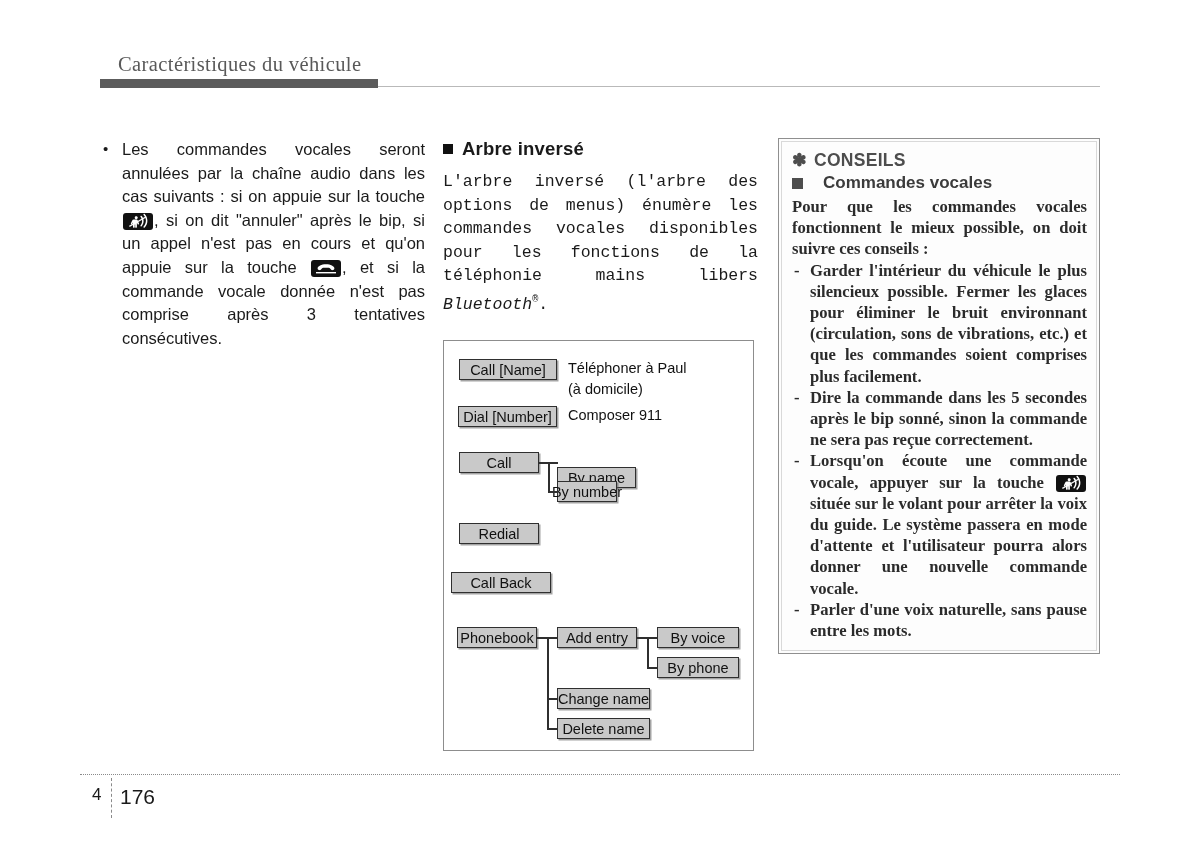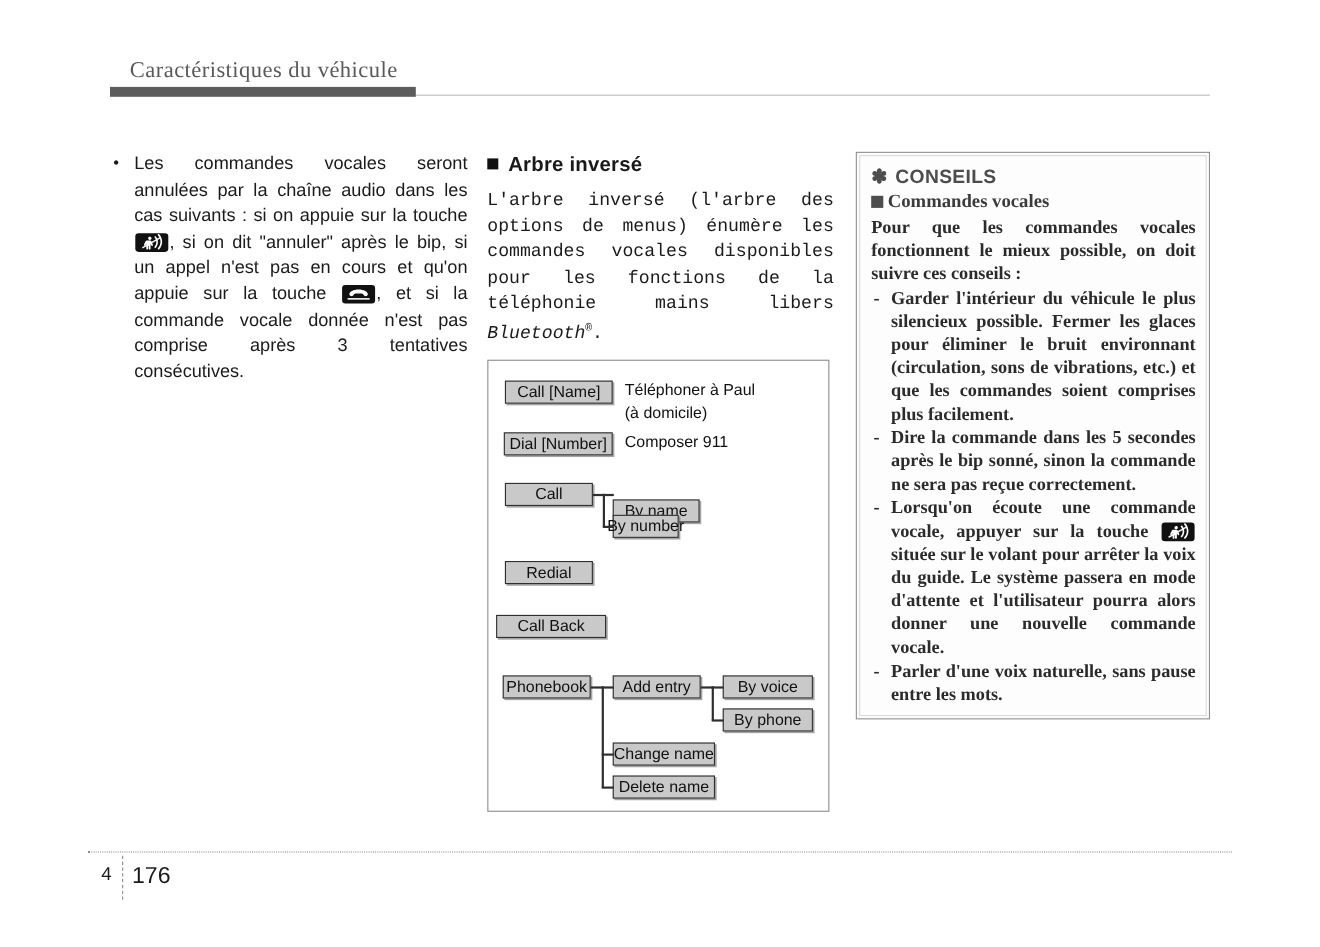--- a/index.html
+++ b/index.html
@@ -118,21 +118,21 @@
     text-justify: inter-word;
     margin: 0;
     font-family: Liberation Mono, monospace;
   }
   .italic { font-style: italic; }
   sup { font-size: 0.62em; vertical-align: super; }
 
   
   #tree-figure {
     position: relative;
-    margin-top: 12px;
+    margin-top: 24px;
     width: 311px;
     height: 411px;
     border: 1px solid #8d8d8d;
     background: #ffffff;
     box-sizing: border-box;
   }
   .node {
     position: absolute;
     background: #c9c9c9;
     border: 1px solid #2f2f2f;
@@ -177,27 +177,27 @@
     font-size: 17.5px;
     font-weight: bold;
     color: #4d4d4d;
     letter-spacing: 0.3px;
     display: flex;
     align-items: baseline;
     gap: 7px;
     margin-bottom: 2px;
   }
   #tips-subtitle {
-    font-family: Liberation Serif, serif;
+    font-family: Liberation Sans, sans-serif;
     font-weight: bold;
     font-size: 17px;
     color: #3b3b3b;
     display: flex;
     align-items: center;
-    gap: 4px;
+    gap: 20px;
     margin-bottom: 3px;
   }
   #tips-subtitle .sq-marker { background: #4d4d4d; width: 11px; height: 11px; }
   .tips-text {
     font-family: "Liberation Serif", serif;
     font-weight: bold;
     font-size: 16.6px;
     line-height: 21.2px;
     color: #2b2b2b;
     text-align: justify;

